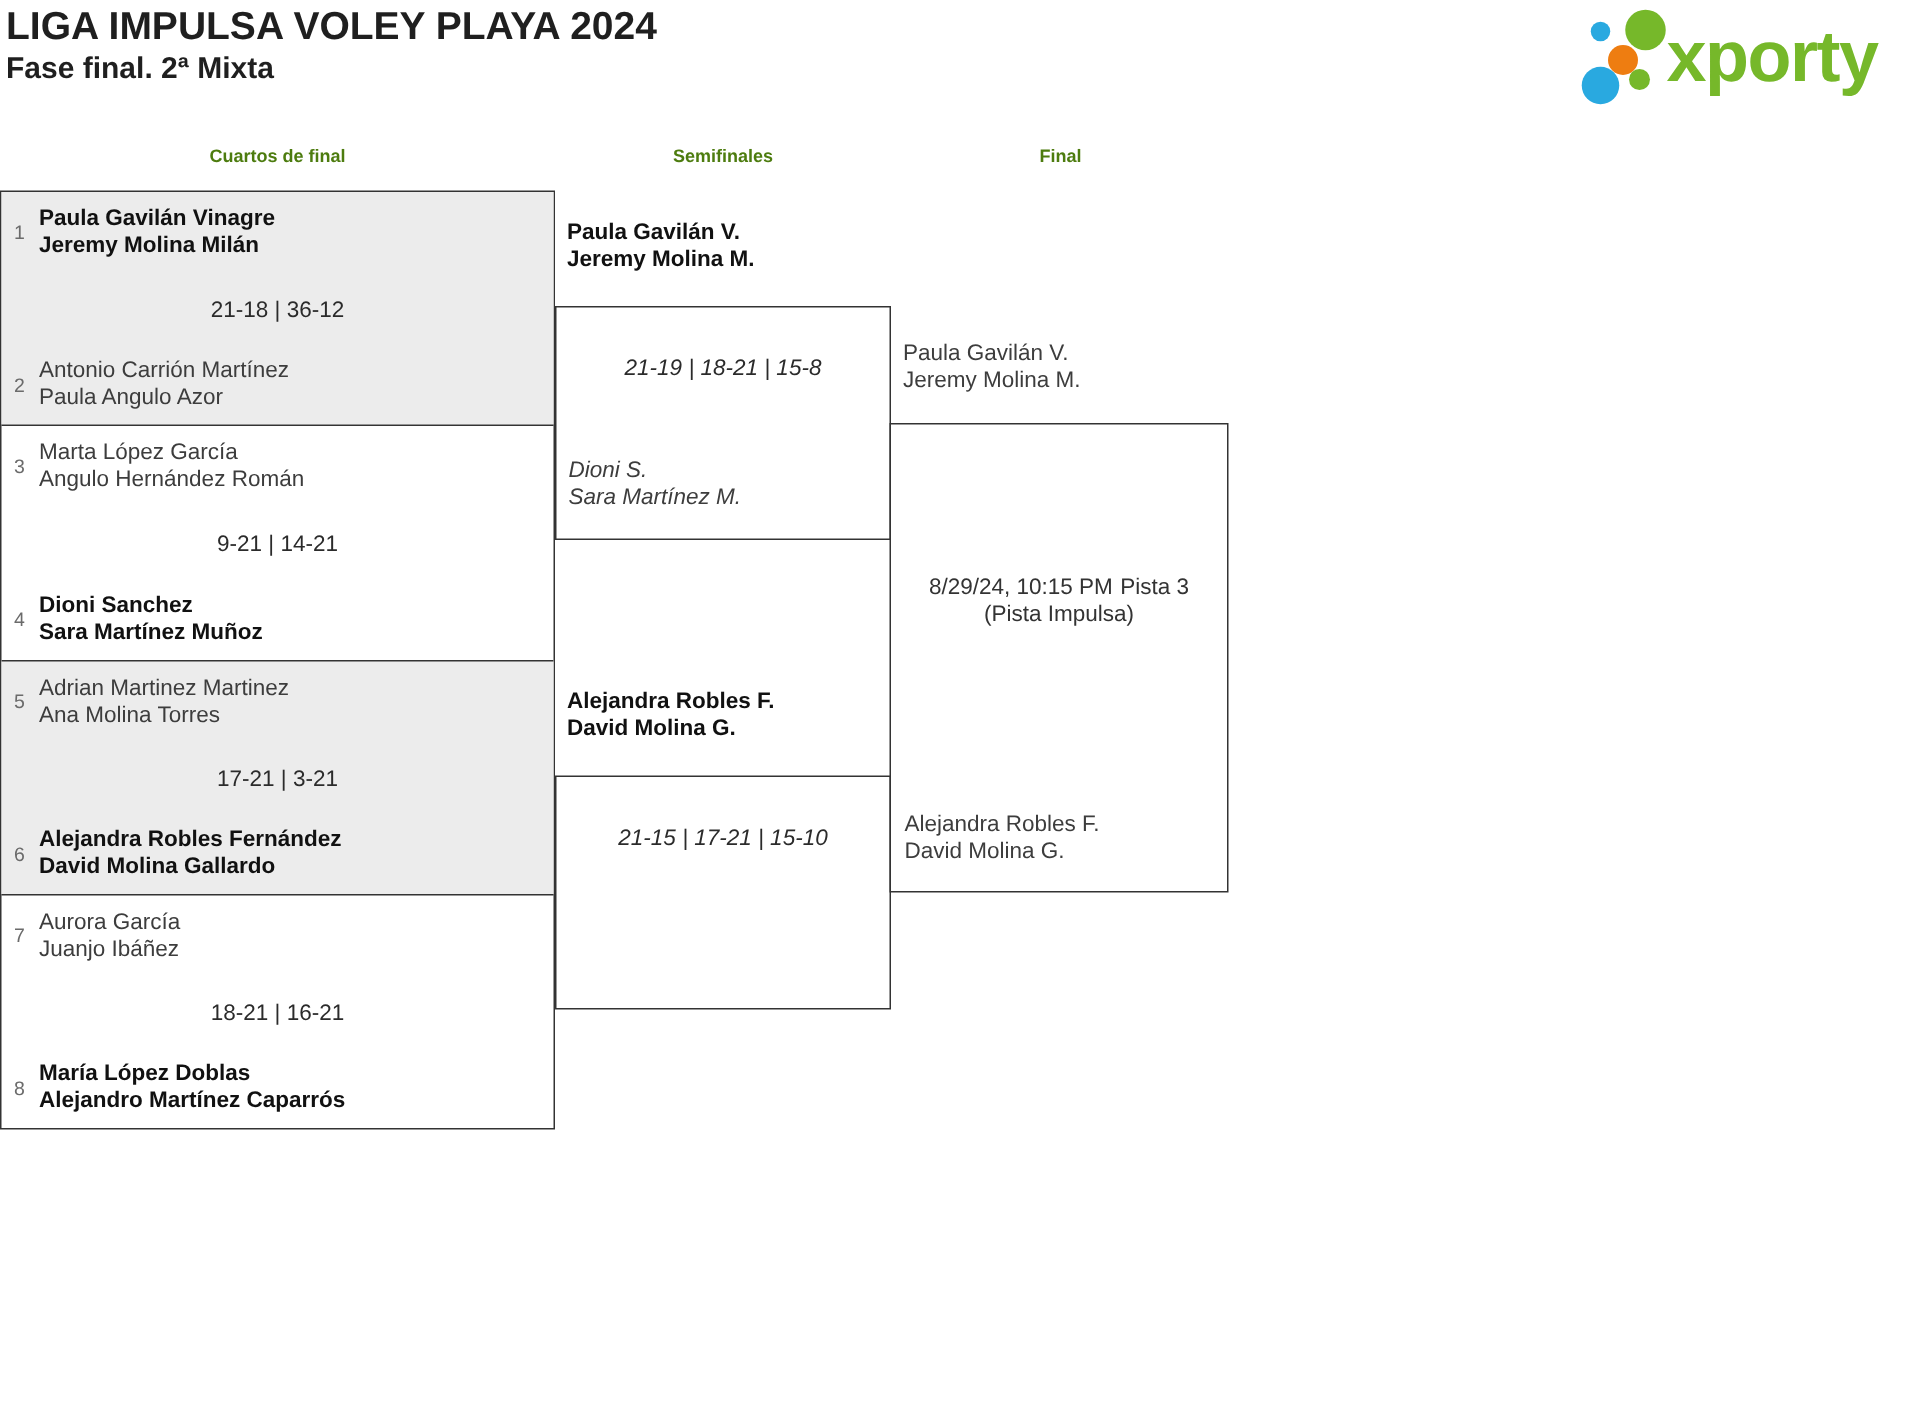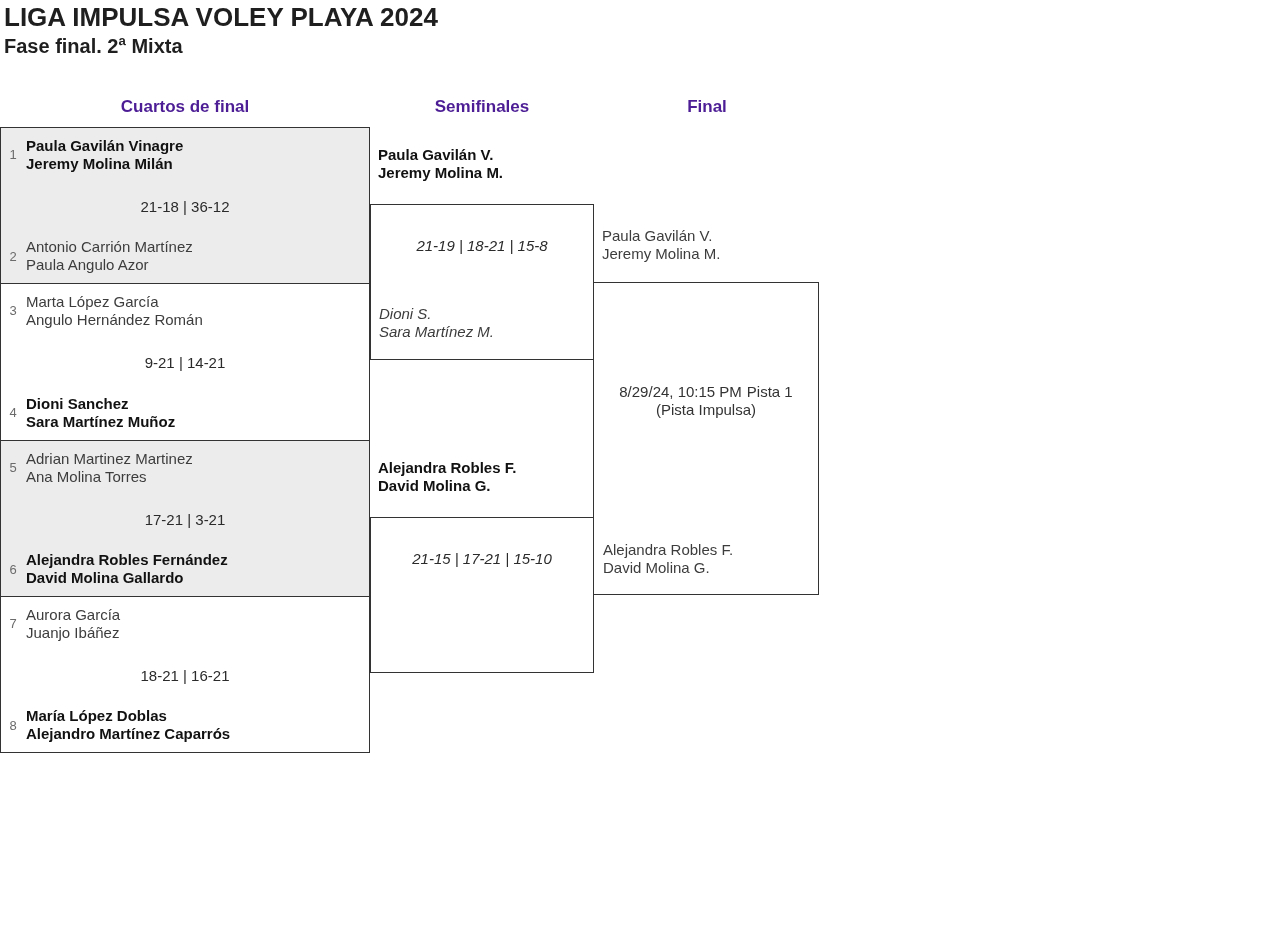--- a/index.html
+++ b/index.html
@@ -10,21 +10,21 @@
   .title{
     position:absolute;left:4px;top:2px;font-size:26px;font-weight:700;color:#1f1f1f;
     letter-spacing:0;white-space:nowrap;
   }
   .subtitle{
     position:absolute;left:4px;top:35px;font-size:20px;font-weight:700;color:#1f1f1f;
     white-space:nowrap;
   }
   .logo{position:absolute;left:1045px;top:0;width:235px;height:78px;}
   .round-header{
-    position:absolute;top:97px;font-size:17px;font-weight:700;color:#4c1d95;
+    position:absolute;top:97px;font-size:12px;font-weight:700;color:#4d7c0f;
     text-align:center;
   }
   .rh-qf{left:0;width:370px;}
   .rh-sf{left:370px;width:224px;}
   .rh-f{left:594px;width:226px;}
 
   .qf-box{
     position:absolute;left:0;top:127px;width:370px;height:626px;
     border:1px solid #333;box-sizing:border-box;
     display:flex;flex-direction:column;
@@ -74,20 +74,30 @@
   .schedule .venue{margin-left:5px;}
 </style>
 </head>
 <body>
 
 <div class="page">
 
   <div class="title">LIGA IMPULSA VOLEY PLAYA 2024</div>
   <div class="subtitle">Fase final. 2ª Mixta</div>
 
+  <div class="logo">
+    <svg width="235" height="78" viewBox="0 0 235 78">
+      <circle cx="22" cy="21" r="6.5" fill="#29a9e0"></circle>
+      <circle cx="52" cy="20" r="13.5" fill="#76b82a"></circle>
+      <circle cx="37" cy="40" r="10" fill="#ee7d11"></circle>
+      <circle cx="22" cy="57" r="12.5" fill="#29a9e0"></circle>
+      <circle cx="48" cy="53" r="7" fill="#76b82a"></circle>
+      <text x="66" y="54" font-size="48" font-weight="bold" letter-spacing="-1" font-family="Liberation Sans, sans-serif" fill="#76b82a">xporty</text>
+    </svg>
+  </div>
 
   <div class="round-header rh-qf">Cuartos de final</div>
   <div class="round-header rh-sf">Semifinales</div>
   <div class="round-header rh-f">Final</div>
 
   <div class="qf-box">
 
     <div class="qf-match shaded">
       <div class="seed seed-top">1</div>
       <div class="team qf-team-top winner">
@@ -165,21 +175,21 @@
   <div class="sf-box sf2-box">
     <div class="score">21-15 | 17-21 | 15-10</div>
   </div>
 
   <div class="team float-team final-team1">
     <div>Paula Gavilán V.</div>
     <div>Jeremy Molina M.</div>
   </div>
   <div class="final-box">
     <div class="schedule">
-      <span>8/29/24, 10:15 PM</span><span class="venue">Pista 1 (Pista Impulsa)</span>
+      <span>8/29/24, 10:15 PM</span><span class="venue">Pista 3 (Pista Impulsa)</span>
     </div>
     <div class="team final-team-bottom">
       <div>Alejandra Robles F.</div>
       <div>David Molina G.</div>
     </div>
   </div>
 
 </div>
 
 </body></html>

